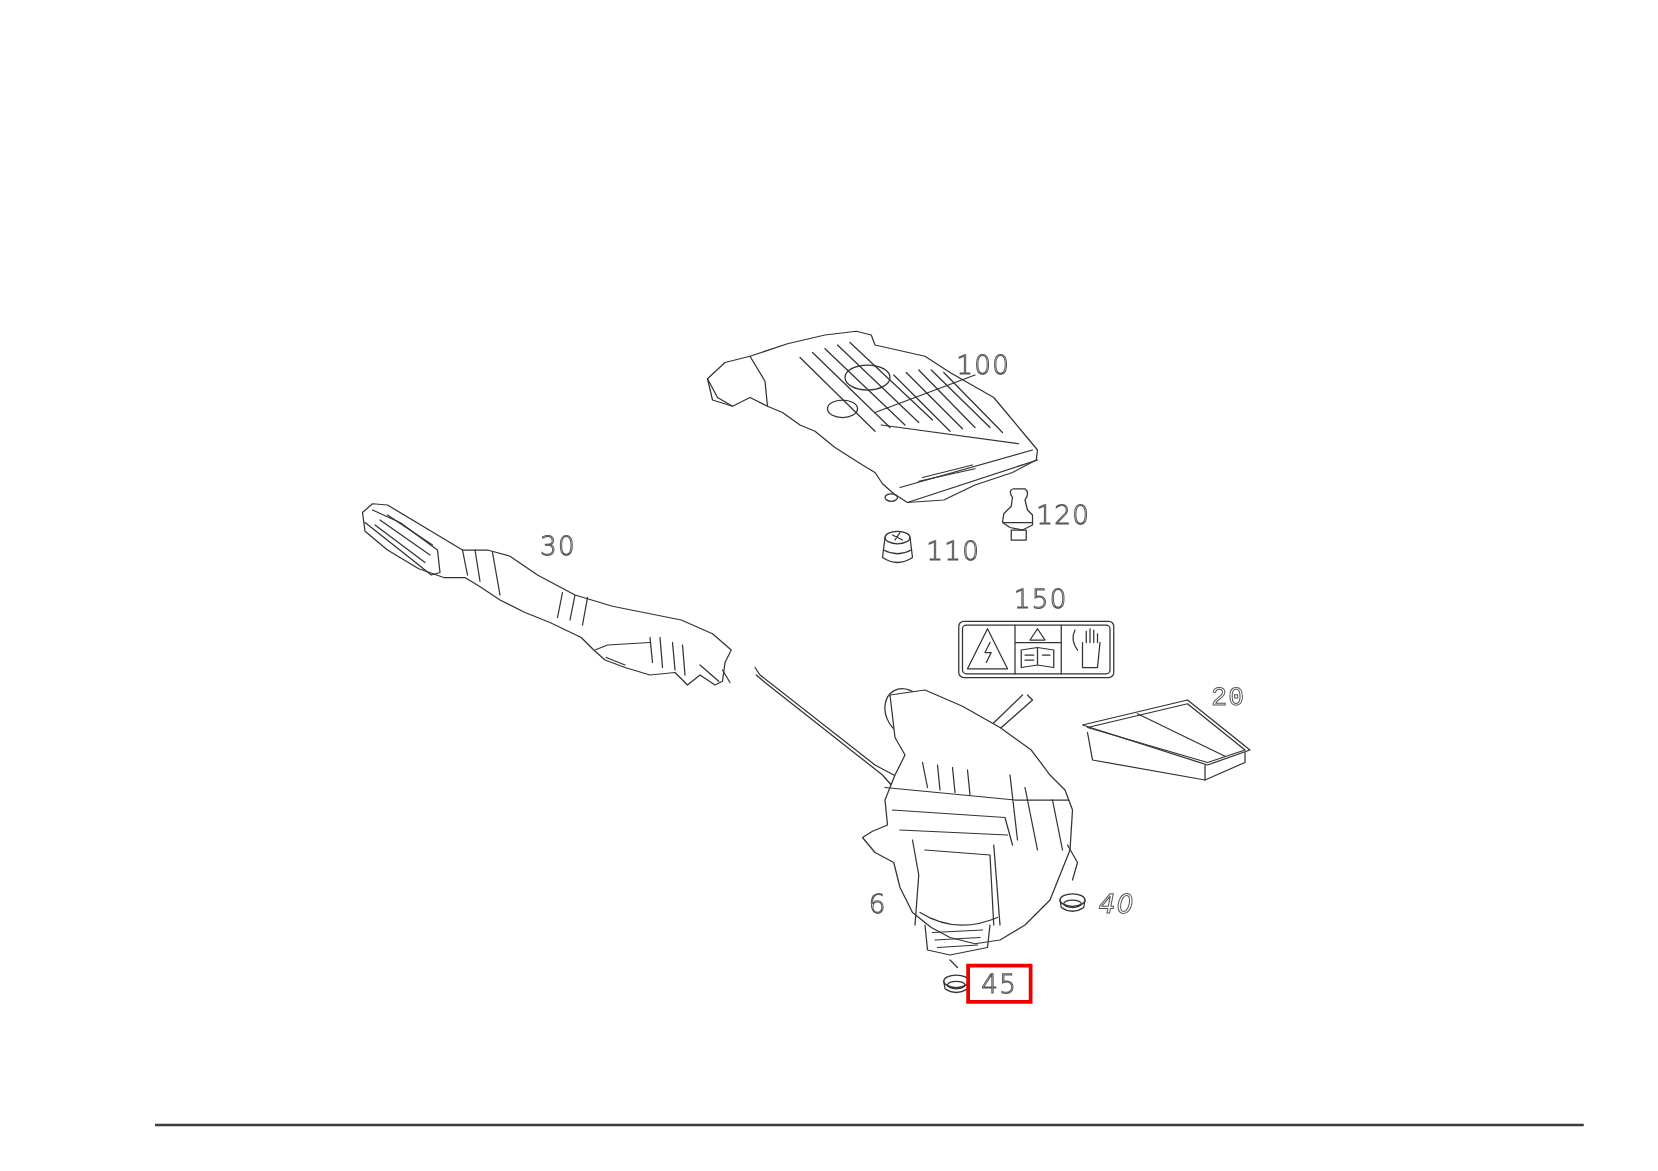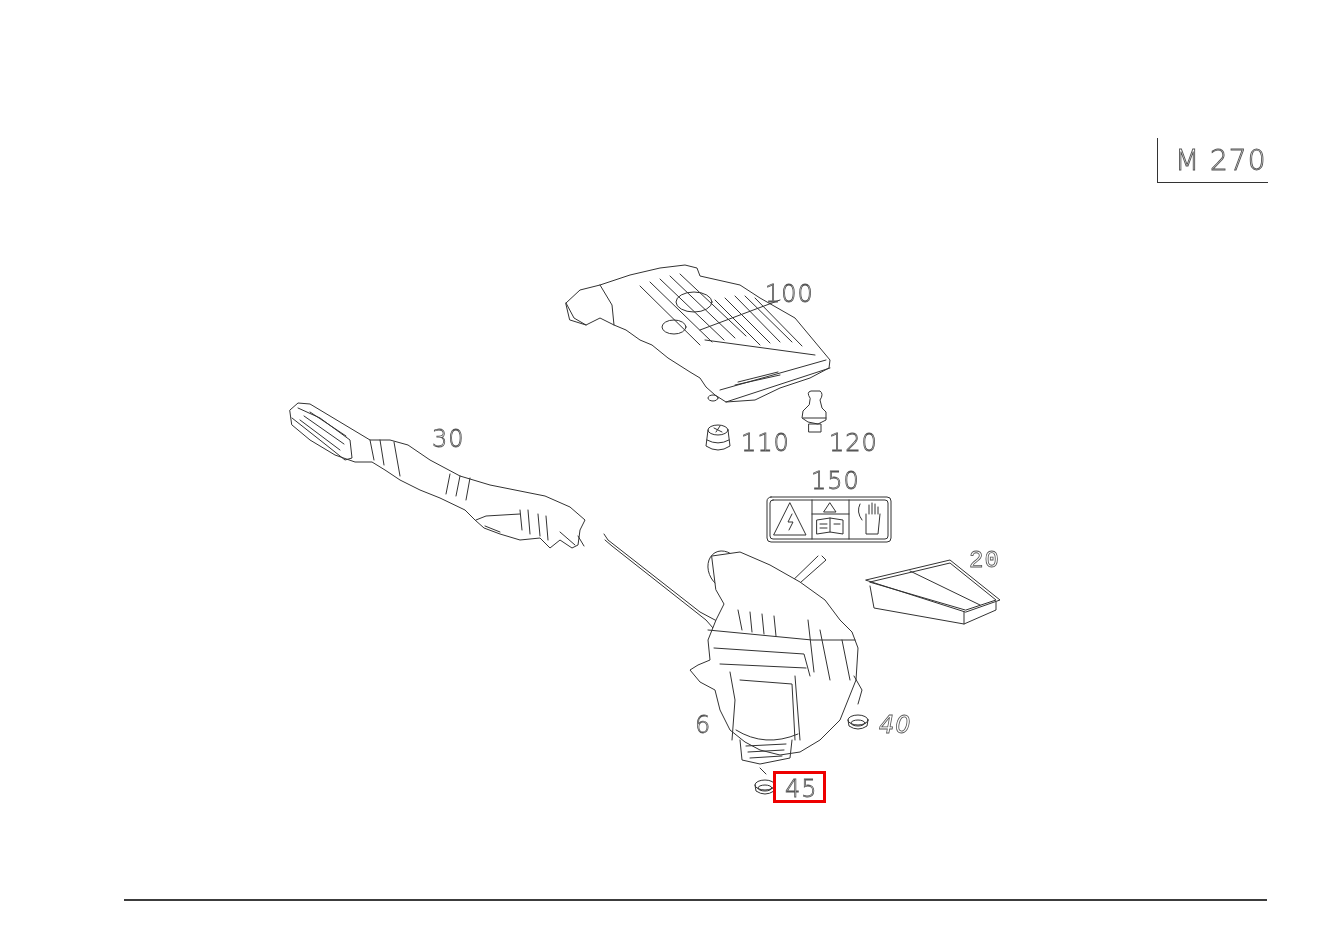--- a/index.html
+++ b/index.html
@@ -1,21 +1,21 @@
 <!DOCTYPE html>
 <html><head>
 <meta charset="utf-8">
 <style>
   html, body { margin: 0; padding: 0; background: #ffffff; }
   body { width: 1326px; height: 937px; position: relative; overflow: hidden; font-family: "DejaVu Sans", sans-serif; }
   .canvas { position: absolute; left: 0; top: 0; width: 1326px; height: 937px; }
   .label {
     position: absolute;
     font-family: "DejaVu Sans", sans-serif;
-    font-size: 24px;
+    font-size: 21px;
     font-weight: 300;
     color: #ffffff;
     -webkit-text-stroke: 0.8px #555555;
     letter-spacing: 1px;
     line-height: 1;
     white-space: nowrap;
   }
   .model-box {
     position: absolute;
     left: 1157px; top: 138px;
@@ -41,23 +41,20 @@
     border: 3px solid #ee0000;
   }
   svg.parts { position: absolute; left: 0; top: 0; }
   svg.parts * { vector-effect: non-scaling-stroke; }
 </style>
 </head>
 <body>
 
 <div class="canvas">
 
-  <div class="model-box">
-    <span class="model-text">M 270</span>
-  </div>
 
   <svg class="parts" width="1326" height="937" viewBox="0 0 1326 937" fill="none" stroke="#333" stroke-width="1" stroke-linejoin="round" stroke-linecap="round">
 
     <g>
       <path d="M566,303 L580,290 L600,285 L630,275 L660,268 L685,265 L697,268 L700,276 L740,285 L760,298 L795,318 L820,348 L830,360 L829,368 L810,378 L780,388 L755,400 L726,402 L715,395 L706,387 L700,378 L690,372 L668,358 L652,345 L640,340 L626,330 L614,325 L600,318 L586,325 L570,320 Z" fill="#fff"></path>
       <path d="M566,303 L574,318 L586,325"></path>
       <path d="M600,285 L612,305 L614,325"></path>
       <path d="M726,402 L830,368"></path>
       <path d="M720,390 L826,360"></path>
       <ellipse cx="694" cy="302" rx="18" ry="10"></ellipse>
@@ -152,21 +149,21 @@
     </g>
 
     <g>
       <ellipse cx="765" cy="785" rx="10" ry="5" fill="#fff"></ellipse>
       <ellipse cx="765" cy="788" rx="7" ry="3"></ellipse>
       <path d="M755,785 L756,791 Q765,797 774,791 L775,785"></path>
     </g>
   </svg>
 
   <span class="label" style="left:765px; top:282px;">100</span>
-  <span class="label" style="left:829px; top:402px;margin-top:29px;">120</span>
+  <span class="label" style="left:829px; top:402px;">120</span>
   <span class="label" style="left:741px; top:431px;">110</span>
   <span class="label" style="left:432px; top:427px;">30</span>
   <span class="label" style="left:811px; top:469px;">150</span>
   <span class="label" style="left:969px; top:549px;font-family:Liberation Mono, monospace;">20</span>
   <span class="label" style="left:695px; top:713px;">6</span>
   <span class="label" style="left:879px; top:713px;font-style:italic;">40</span>
 
   <div class="highlight"></div>
   <span class="label" style="left:785px; top:777px;">45</span>
 

